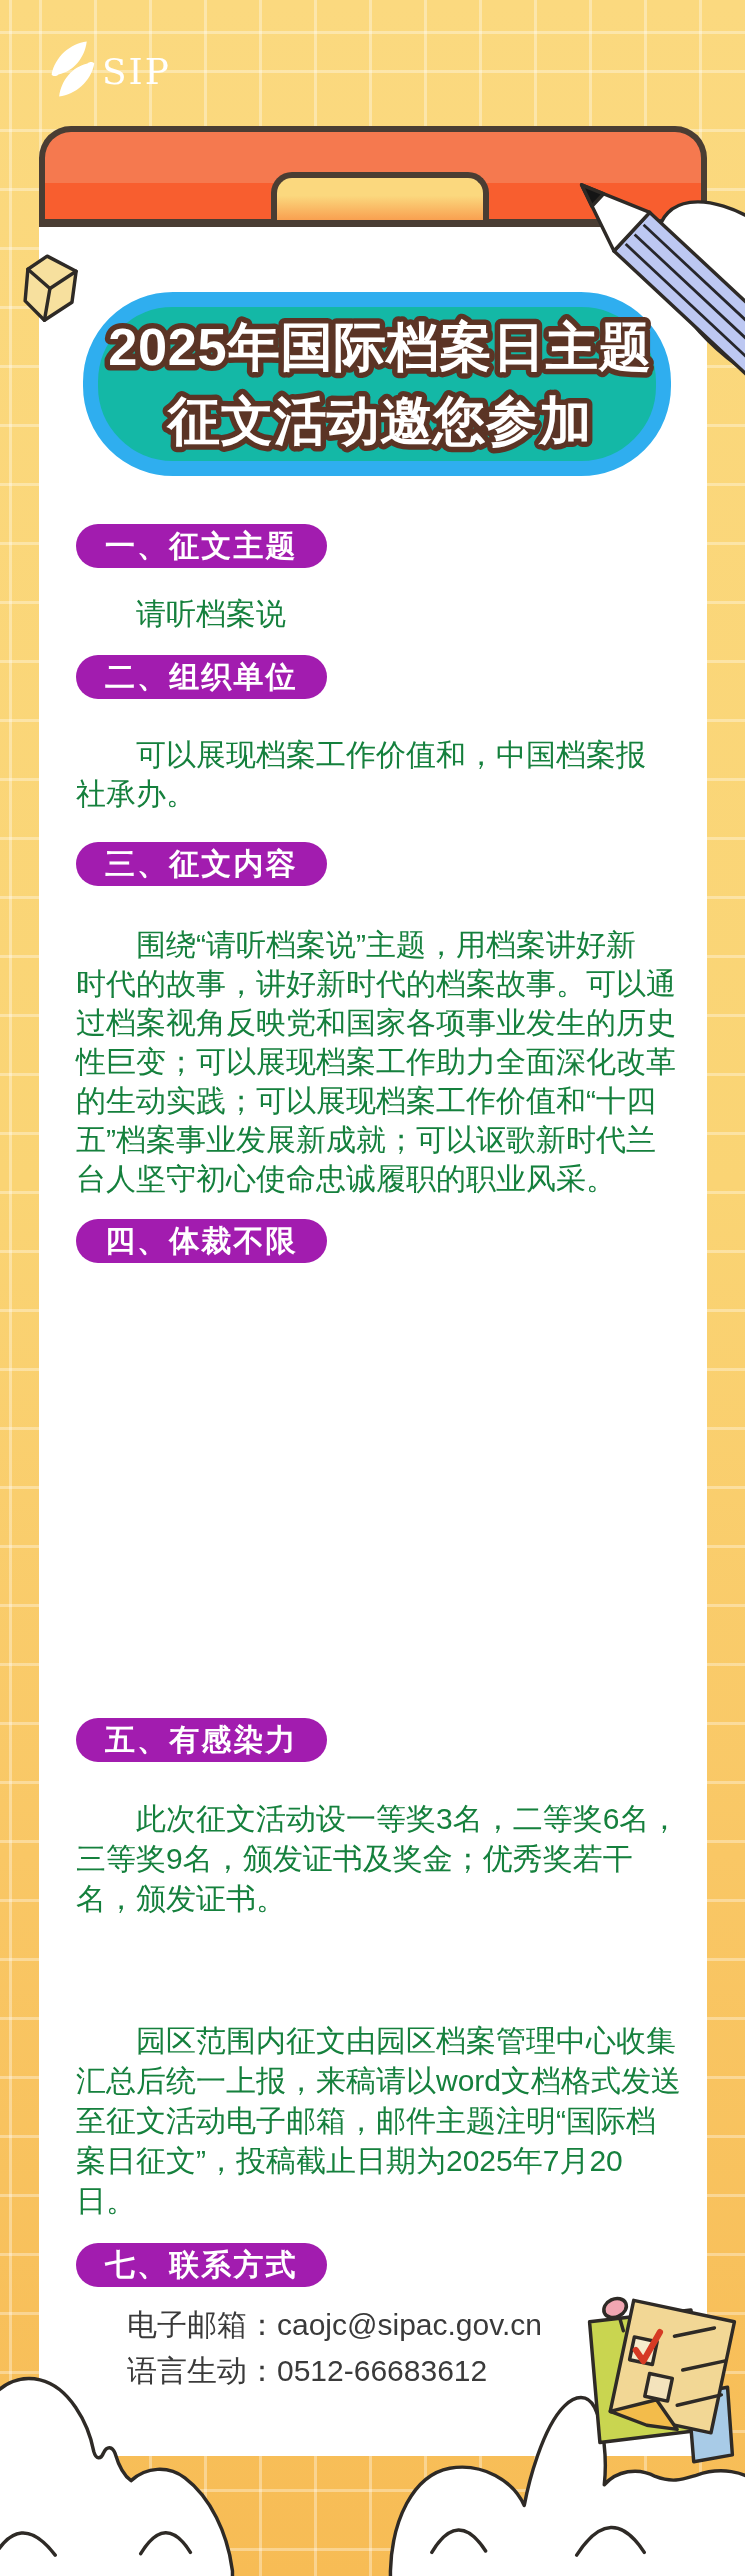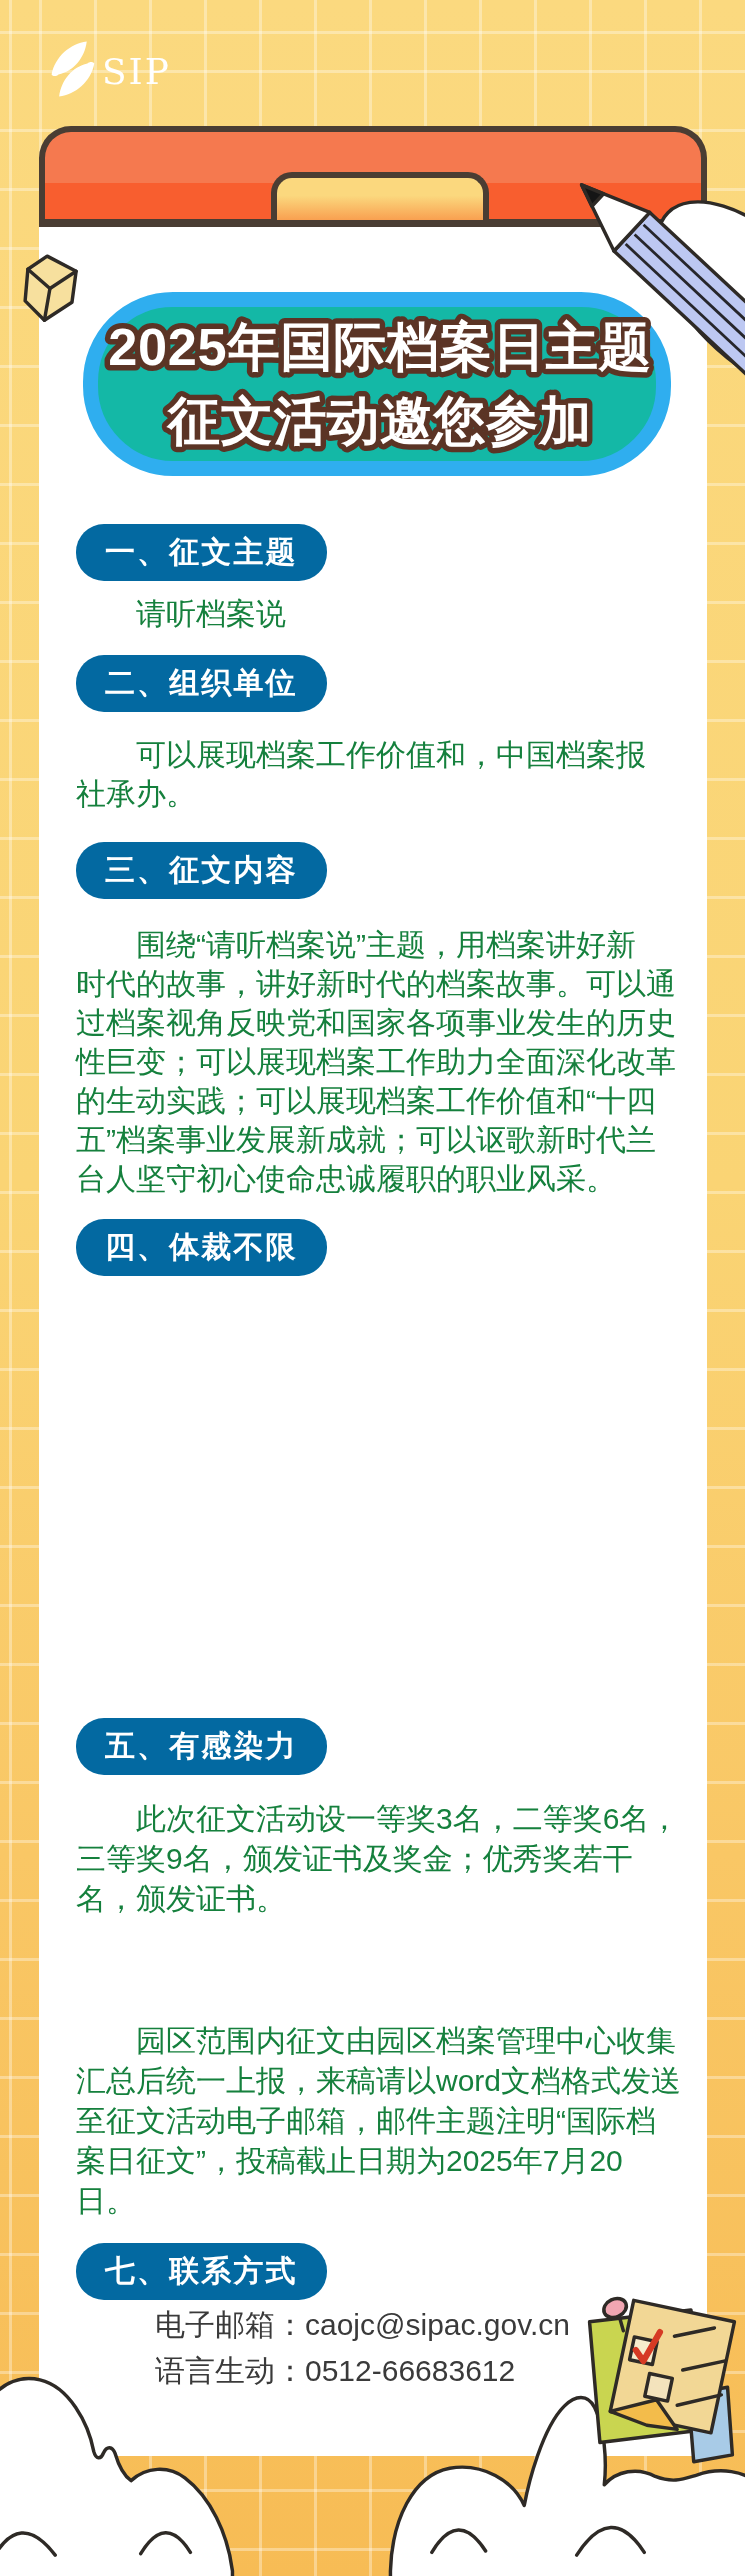--- a/index.html
+++ b/index.html
@@ -25,31 +25,31 @@
   
   .card{position:absolute;left:39px;top:227px;width:668px;height:2229px;background:#ffffff;}
   
   .title-box{position:absolute;left:44px;top:65px;width:588px;height:184px;box-sizing:border-box;
              background:#14b8a6;border:15px solid #2FAEEF;border-radius:90px;
              display:flex;align-items:center;justify-content:flex-end;}
   .title-box svg{display:block;}
   .title-box text{font-family:"Liberation Sans","DejaVu Sans",sans-serif;font-weight:bold;font-size:76px;
              fill:#FFFFFF;stroke:#5B3425;stroke-width:16px;paint-order:stroke;stroke-linejoin:round;letter-spacing:1px;}
   
-  .pill{position:absolute;left:37px;height:57px;padding:0 29px;border-radius:28px;background:#0369a1;
+  .pill{position:absolute;left:37px;height:44px;padding:0 29px;border-radius:28px;background:#a21caf;
         display:inline-flex;align-items:center;color:#FFFFFF;font-size:30px;font-weight:bold;letter-spacing:2.1px;}
   .p1{top:297px}.p2{top:428px}.p3{top:615px}.p4{top:992px}.p5{top:1491px}.p6{top:1721px}.p7{top:2016px}
   
   .body{position:absolute;left:37px;width:621px;color:#15803d;font-size:30px;line-height:39px;
         white-space:pre-line;font-weight:500;}
   .b1{top:367px}.b2{top:508px}.b3{top:698px}.b4{top:1067px}
   .b5{top:1572px;line-height:40px}.b6{top:1794px;line-height:40px}
   .contact{position:absolute;left:37px;top:2075px;width:621px;padding-left:51px;box-sizing:border-box;
         color:#3A3A3A;font-size:30px;line-height:46px;font-weight:500;}
-  .contact .row{white-space:nowrap;margin-left:28px;}
+  .contact .row{white-space:nowrap;}
   svg .outline{stroke:#2E2A26;stroke-width:5px;stroke-linejoin:round;stroke-linecap:round;}
   .decor{position:absolute;}
 </style>
 </head>
 <body>
 
 <div class="page">
   <div class="grid"></div>
 
   <div class="brand">

